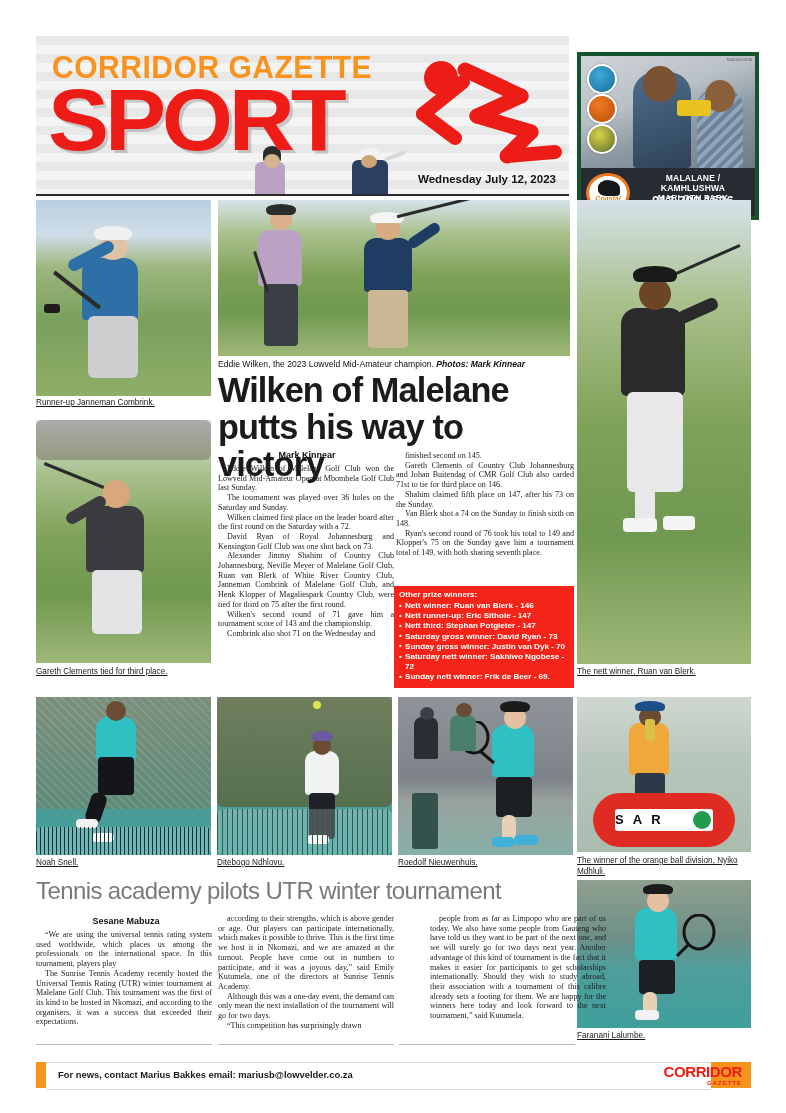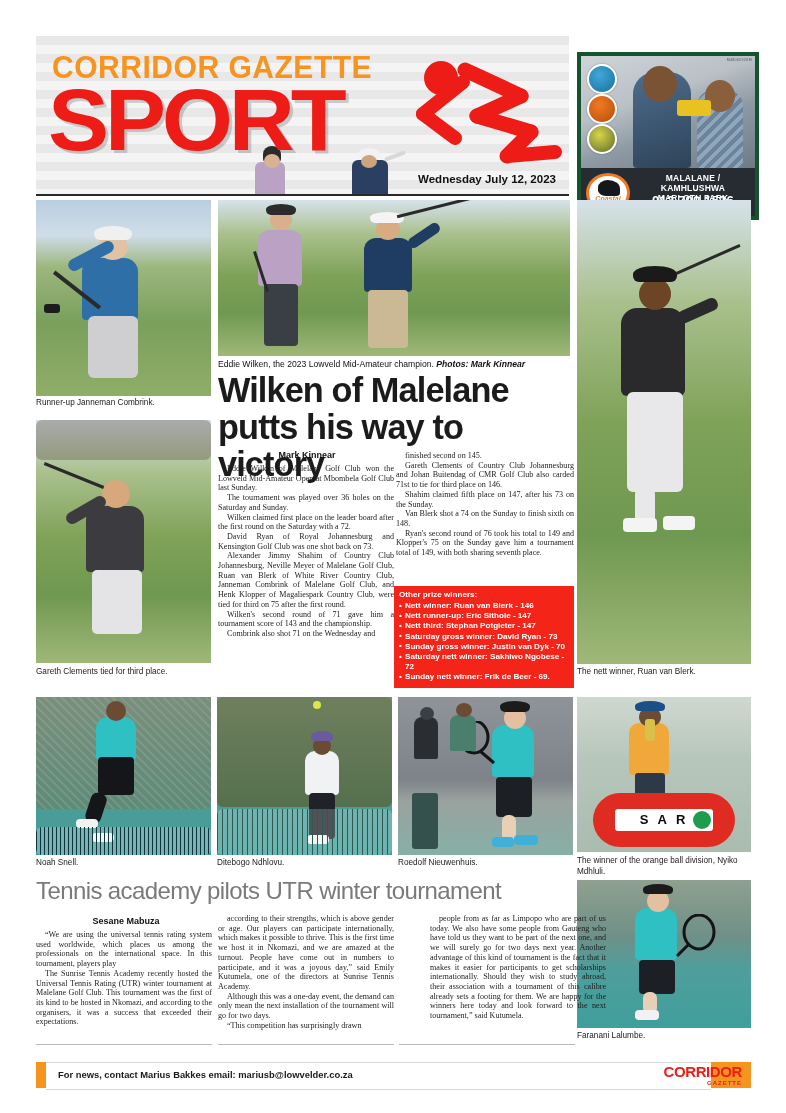--- a/index.html
+++ b/index.html
@@ -57,21 +57,21 @@
     font-weight:bold;color:#333;letter-spacing:.5px;}
   .ad-town{position:absolute;left:52px;top:117px;width:120px;text-align:center;font-size:8.5px;
     font-weight:bold;color:#fff;line-height:10px;letter-spacing:.2px;}
   .ad-phone{position:absolute;left:52px;top:137px;width:120px;text-align:center;font-size:13px;
     font-weight:bold;color:#fff;letter-spacing:.2px;}
   .ad-slogan{position:absolute;left:38px;top:150px;width:134px;text-align:center;font-size:7.5px;
     font-weight:bold;color:#f7a64a;}
 
   
   .photo{position:absolute;overflow:hidden;}
-  .cap{position:absolute;font-size:8.2px;color:#1a1a1a;line-height:10px;font-family:"Liberation Sans",sans-serif;}
+  .cap{position:absolute;font-size:8.2px;color:#1a1a1a;line-height:10px;font-family:"Liberation Sans",sans-serif;text-decoration:underline;}
 
   .sky{background:linear-gradient(to bottom,#b9cfe0 0%,#cfdde8 18%,#9db77e 34%,#79a05c 62%,#8fae68 100%);}
   .course{background:linear-gradient(to bottom,#d6e2ea 0%,#a9c08c 22%,#7fa259 48%,#6f9850 72%,#9fb878 100%);}
   .court{background:linear-gradient(to bottom,#7e8e7a 0%,#6f8a72 30%,#59897e 48%,#4f9b96 62%,#3f9f9b 100%);}
   .gclub{position:absolute;background:#2a2a2a;}
 
   
   .kicker{position:absolute;left:218px;top:359px;width:352px;font-size:8.6px;color:#111;line-height:11px;}
   .kicker em{font-style:italic;font-weight:bold;}
   .headline{position:absolute;left:218px;top:371px;width:356px;font-size:35px;line-height:37px;
@@ -307,21 +307,21 @@
 
   <div class="photo" style="left:577px;top:697px;width:174px;height:155px;background:linear-gradient(to bottom,#cfd8d0 0%,#b7c6bb 40%,#a9bcae 100%);">
     <div class="g-body" style="left:52px;top:26px;width:40px;height:52px;background:#f0a83a;border-radius:10px 10px 4px 4px;"></div>
     <div class="g-body" style="left:62px;top:10px;width:22px;height:20px;background:#6b4b33;border-radius:50%;"></div>
     <div class="g-body" style="left:58px;top:4px;width:30px;height:10px;background:#1b4f87;border-radius:50% 50% 4px 4px;"></div>
     <div class="g-body" style="left:58px;top:76px;width:30px;height:30px;background:#2b3a46;border-radius:3px;"></div>
     <div class="g-body" style="left:68px;top:22px;width:10px;height:22px;background:#d8c14a;border-radius:3px;"></div>
     <div class="g-body" style="left:16px;top:96px;width:142px;height:54px;background:#e02b22;border-radius:28px;"></div>
     <div class="g-body" style="left:38px;top:112px;width:98px;height:22px;background:#fff;border-radius:3px;
          font-size:0;"></div>
-    <div style="position:absolute;left:38px;top:112px;width:98px;height:22px;line-height:22px;text-align:center;
+    <div style="position:absolute;left:38px;top:112px;width:98px;height:22px;line-height:22px;text-align:left;
          font-size:13px;font-weight:bold;color:#0a0a0a;letter-spacing:3px;">S  A  R</div>
     <div class="g-body" style="left:116px;top:114px;width:18px;height:18px;background:#1f9d4d;border-radius:50%;"></div>
   </div>
   <div class="cap" style="left:577px;top:855px;width:174px;line-height:11px;">The winner of the orange ball division, Nyiko Mdhluli.</div>
 
   <div class="photo" style="left:577px;top:880px;width:174px;height:148px;background:linear-gradient(to bottom,#8fa08f 0%,#6f9088 38%,#4f9e9c 60%,#3f9f9b 100%);">
     <div class="g-body" style="left:58px;top:28px;width:42px;height:52px;background:#2fc0c4;border-radius:12px 12px 4px 4px;"></div>
     <div class="g-body" style="left:70px;top:10px;width:22px;height:22px;background:#e3c0a0;border-radius:50%;"></div>
     <div class="g-body" style="left:66px;top:4px;width:30px;height:10px;background:#1b1b1b;border-radius:50% 50% 4px 4px;"></div>
     <div class="g-body" style="left:62px;top:80px;width:36px;height:34px;background:#1c1f24;border-radius:4px;"></div>

